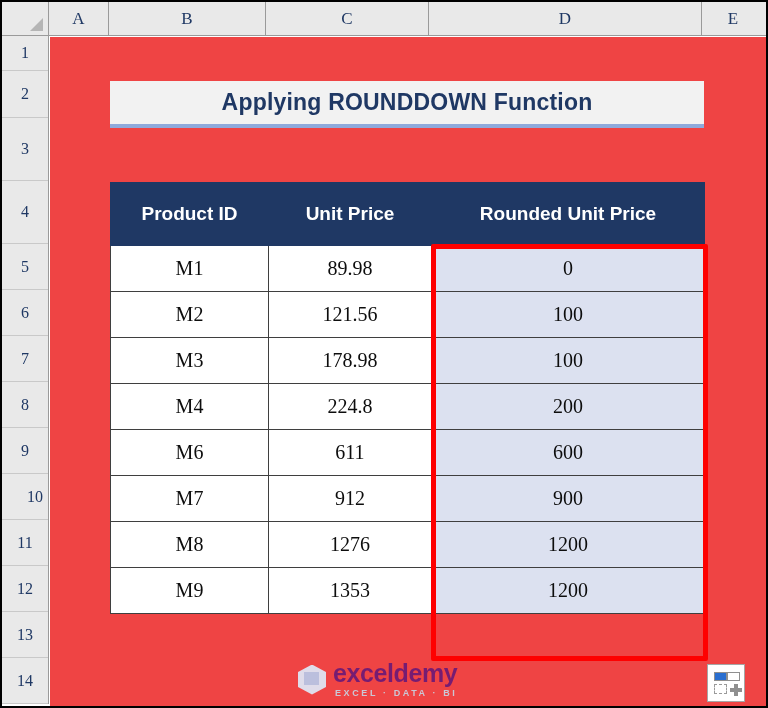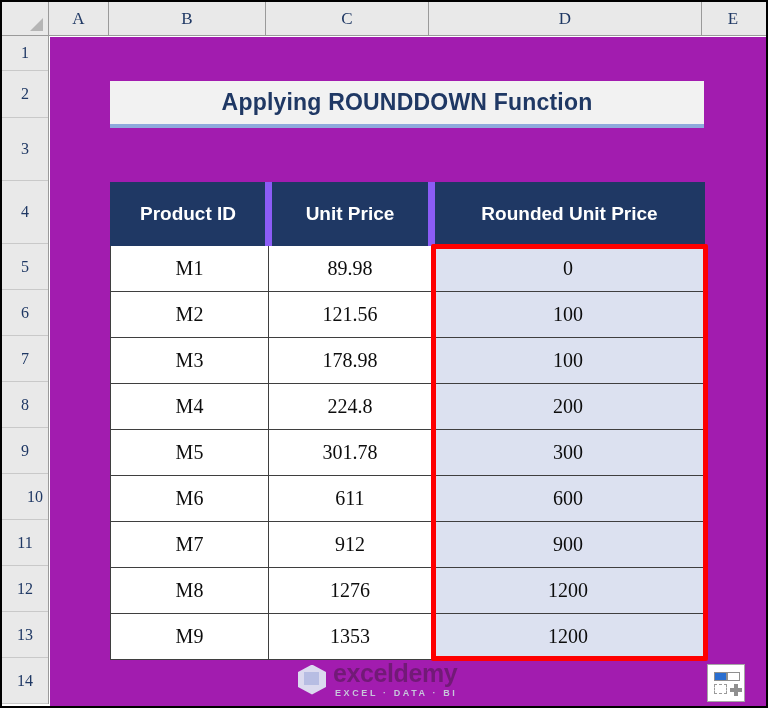--- a/index.html
+++ b/index.html
@@ -90,21 +90,21 @@
     font-family: "Liberation Serif", serif;
   }
 
   
   .sheet-body {
     position: absolute;
     left: 48px;
     top: 35px;
     width: 716px;
     height: 669px;
-    background: #a21caf;
+    background: #ef4444;
   }
 
   
   .title-banner {
     position: absolute;
     left: 60px;
     top: 44px;
     width: 594px;
     height: 47px;
     background: #f2f2f2;
@@ -138,21 +138,21 @@
   .data-table th {
     background: #1f3864;
     color: #ffffff;
     font-size: 19px;
     font-weight: bold;
     height: 63px;
     border: 1px solid #1f3864;
     margin-top: 15px;
   }
   .data-table th.th-sep {
-    border-left: 7px solid #8b5cf6;
+    border-left: 1px solid #8b5cf6;
   }
   .data-table td {
     height: 46px;
     font-size: 20px;
     color: #0d0d0d;
     background: #ffffff;
     border: 1px solid #3f3f3f;
     font-family: "Liberation Serif", serif;
   }
   .data-table td.highlight-col {
@@ -351,25 +351,20 @@
           <td>M3</td>
           <td>178.98</td>
           <td class="highlight-col">100</td>
         </tr>
         <tr>
           <td>M4</td>
           <td>224.8</td>
           <td class="highlight-col">200</td>
         </tr>
         <tr>
-          <td>M5</td>
-          <td>301.78</td>
-          <td class="highlight-col">300</td>
-        </tr>
-        <tr>
           <td>M6</td>
           <td>611</td>
           <td class="highlight-col">600</td>
         </tr>
         <tr>
           <td>M7</td>
           <td>912</td>
           <td class="highlight-col">900</td>
         </tr>
         <tr>

